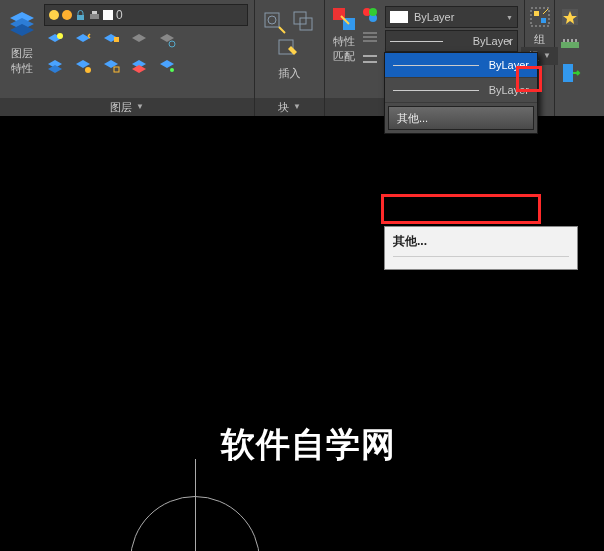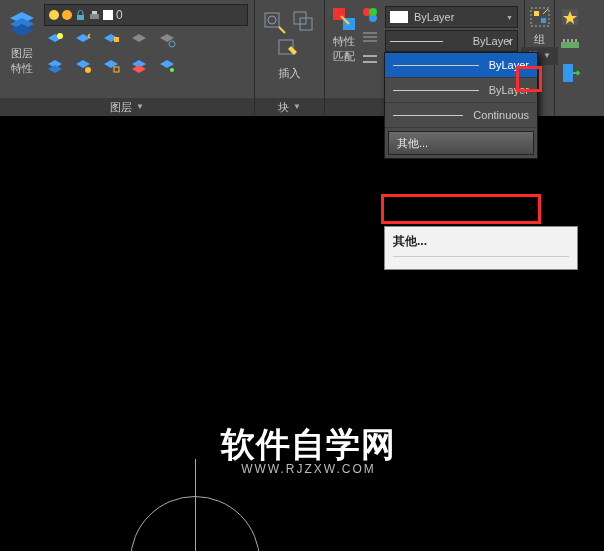--- a/index.html
+++ b/index.html
@@ -305,24 +305,20 @@
 
 <div class="dropdown">
   <div class="dd-item sel">
     <span class="dd-line dd-solid"></span>
     <span>ByLayer</span>
   </div>
   <div class="dd-item">
     <span class="dd-line dd-solid"></span>
     <span>ByLayer</span>
   </div>
-  <div class="dd-item">
-    <span class="dd-line dd-solid"></span>
-    <span>Continuous</span>
-  </div>
   <div class="dd-btn">
     <span>其他...</span>
   </div>
 </div>
 
 <div class="dd-arrow-box"></div>
 <div class="dd-other-box"></div>
 
 <div class="tooltip">
   <div class="tt-title">其他...</div>
@@ -330,14 +326,13 @@
 </div>
 
 <div class="canvas">
 
   <div class="cross-v"></div>
   <div class="circle"></div>
 </div>
 
 <div class="watermark">
   <div class="wm-cn">软件自学网</div>
-  <div class="wm-en">WWW.RJZXW.COM</div>
 </div>
 
 </body></html>

